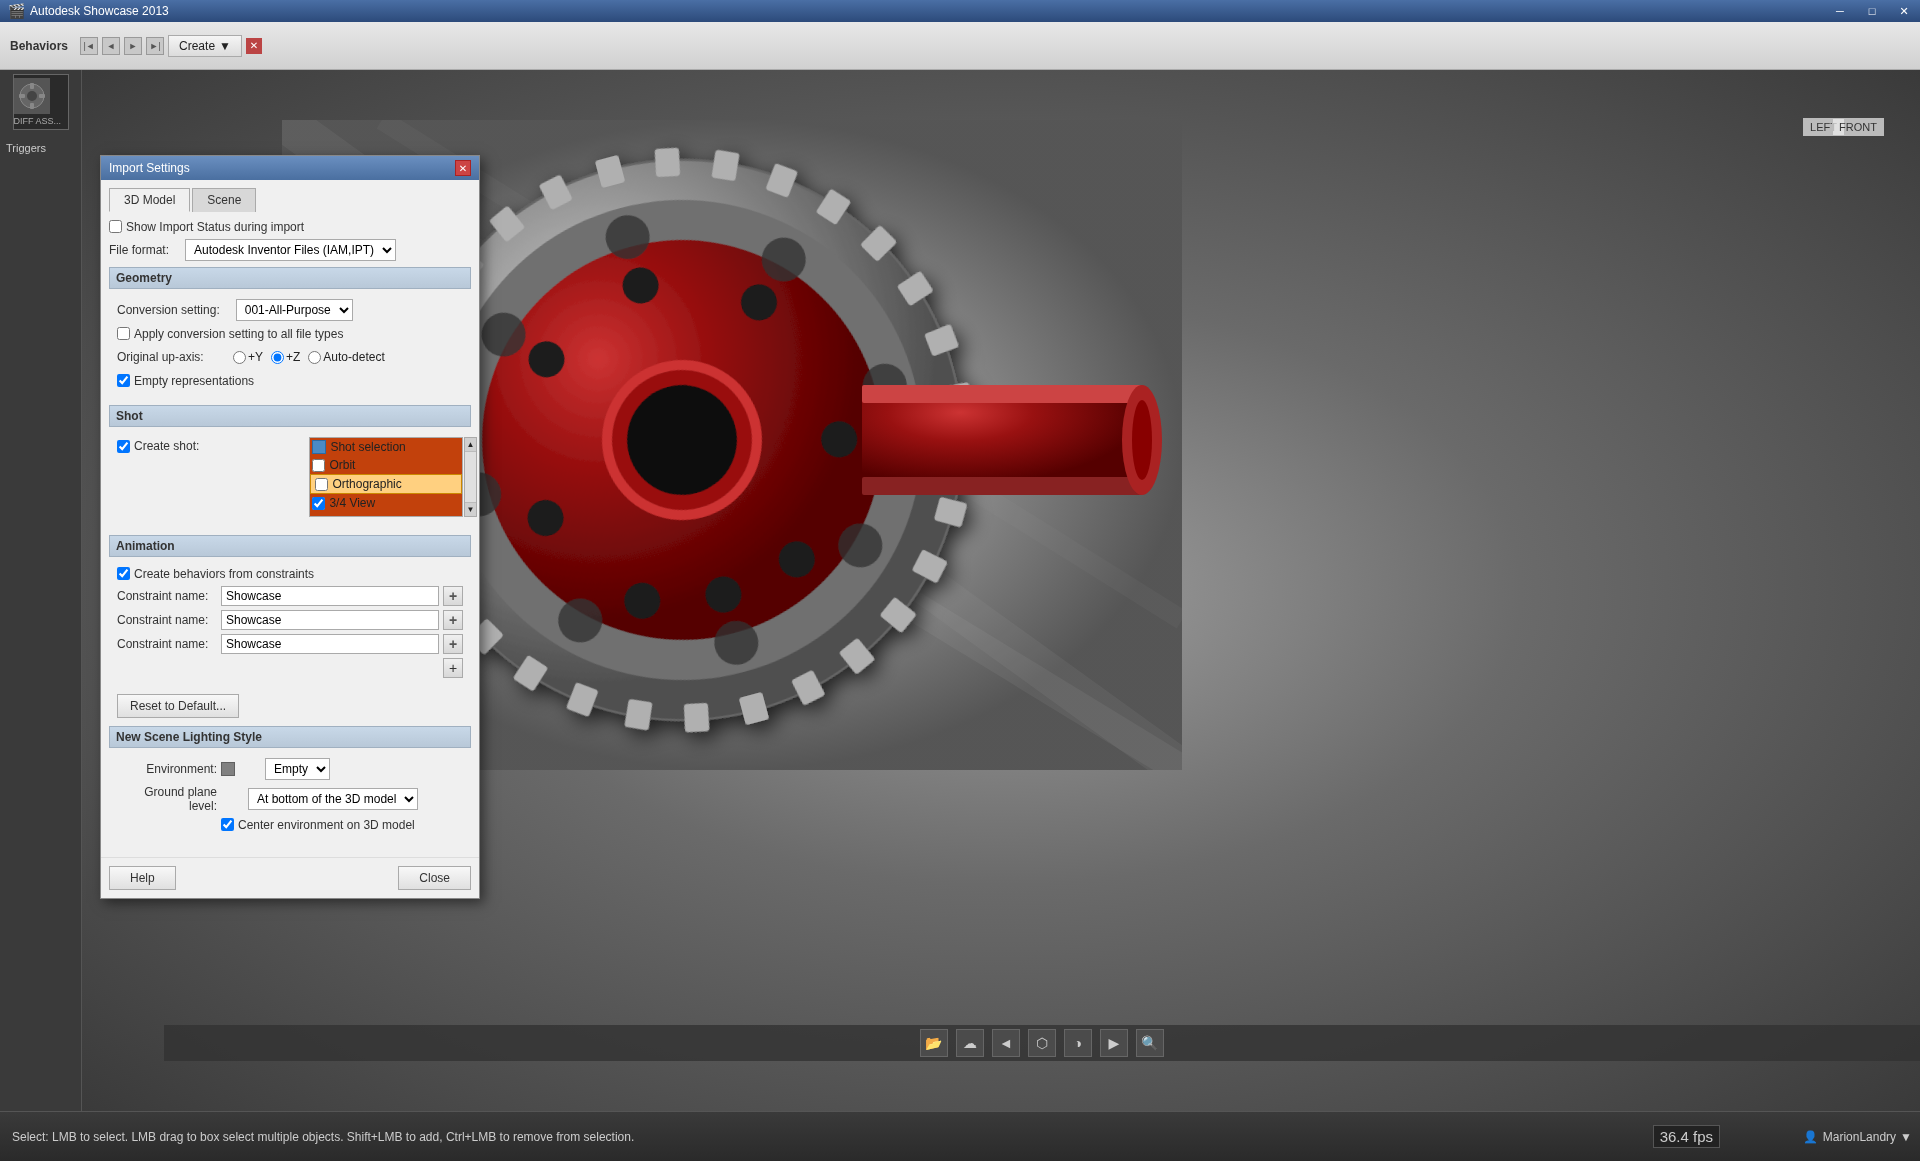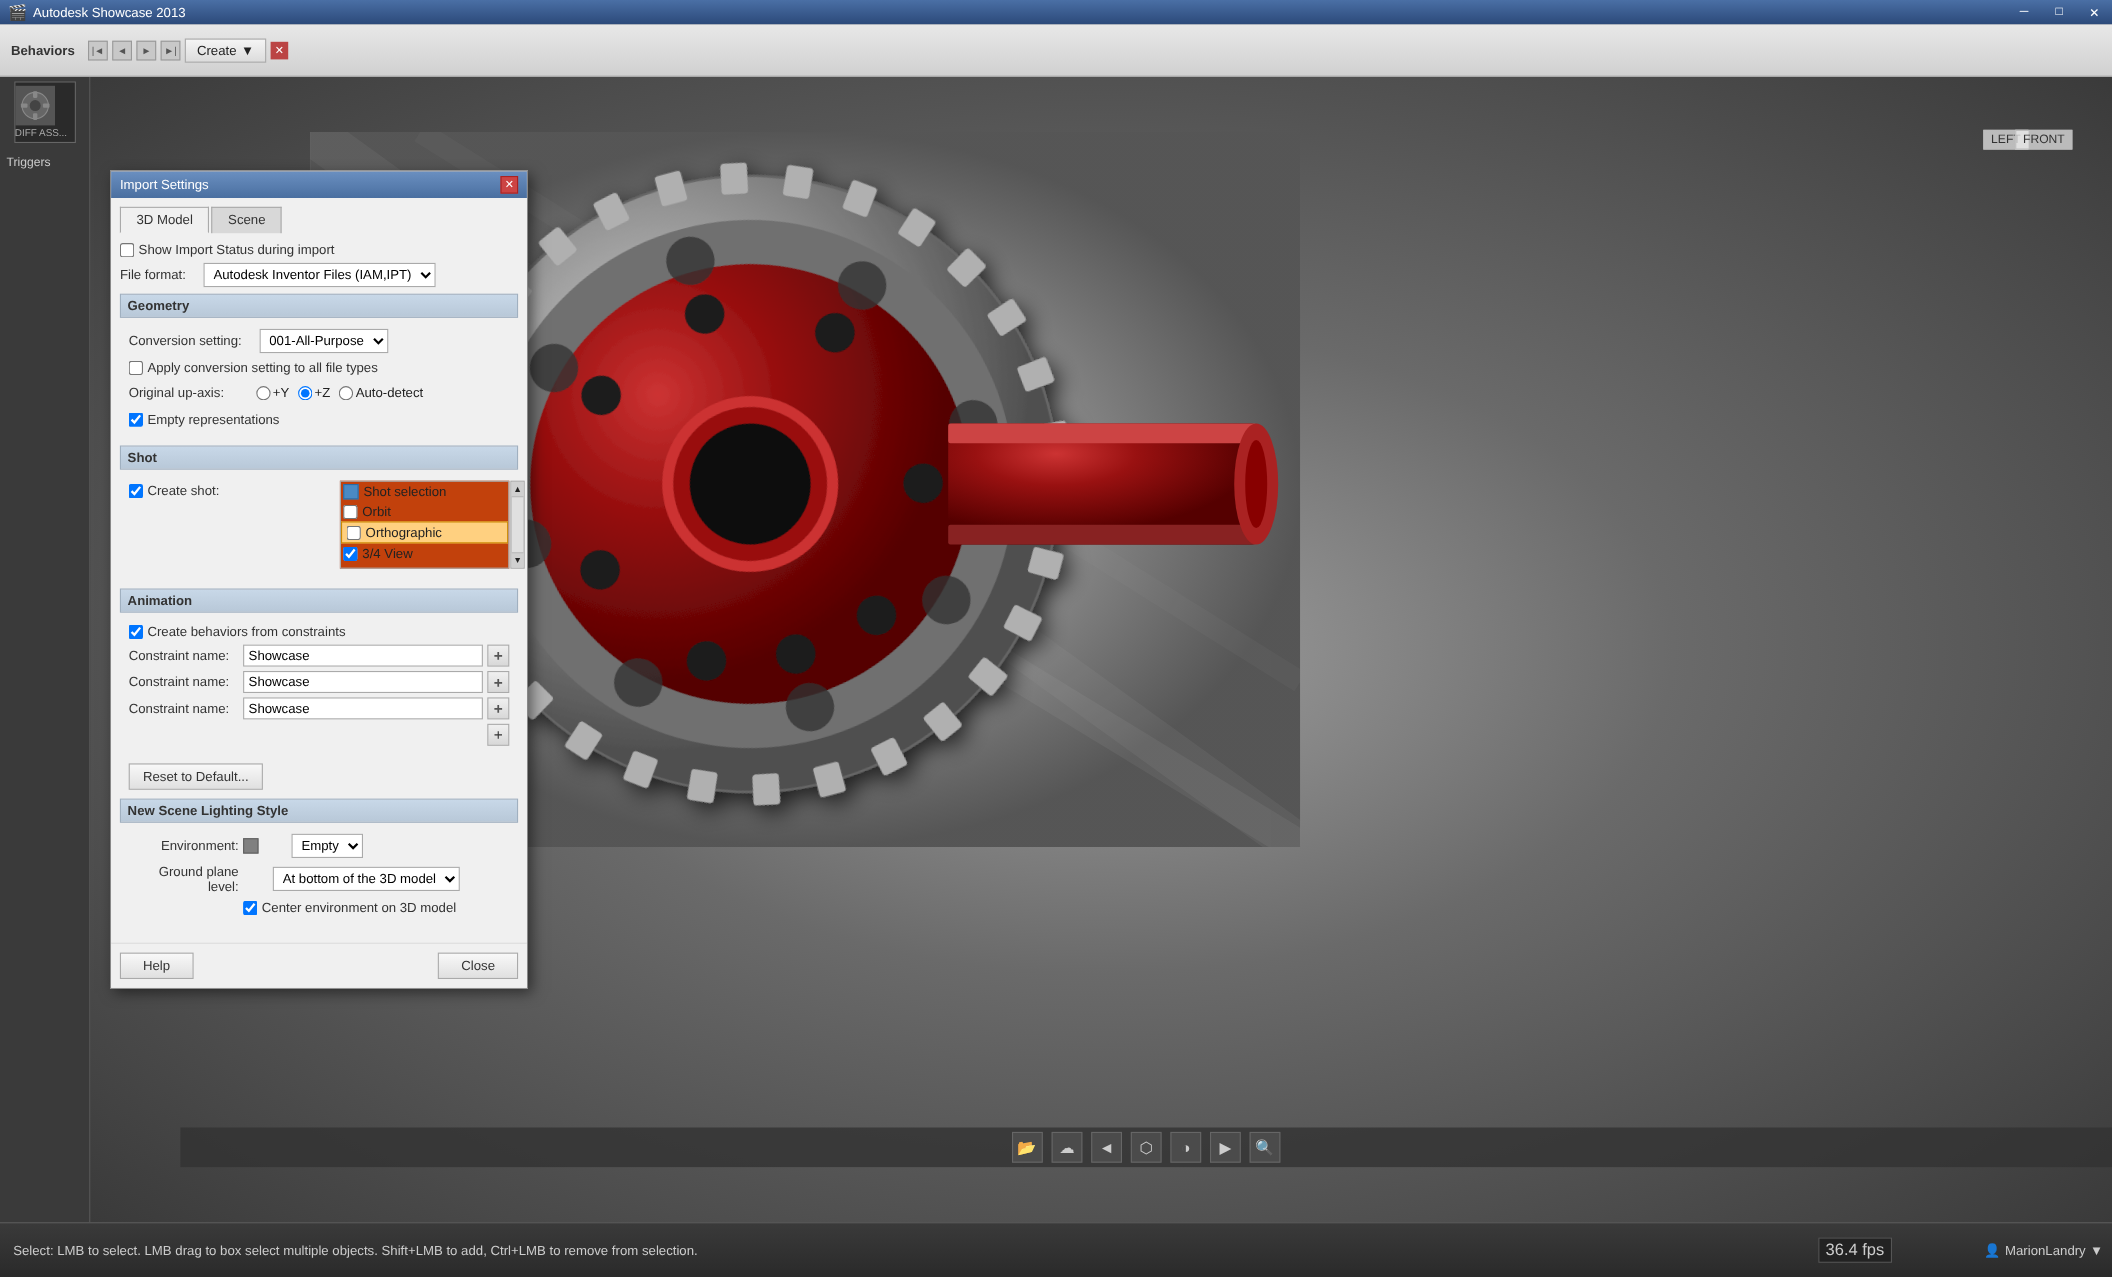--- a/index.html
+++ b/index.html
@@ -273,21 +273,21 @@
     .form-select {
       flex: 1;
       height: 22px;
       border: 1px solid #aaa;
       background: white;
       font-size: 12px;
       padding: 0 4px;
     }
     .checkbox-row {
       display: flex;
-      align-items: center;
+      align-items: flex-start;
       gap: 4px;
       margin-bottom: 5px;
       font-size: 12px;
       color: #333;
     }
     .section-header {
       background: linear-gradient(to bottom, #c8d8e8, #b8c8d8);
       border: 1px solid #a0b0c0;
       padding: 3px 6px;
       font-size: 12px;

